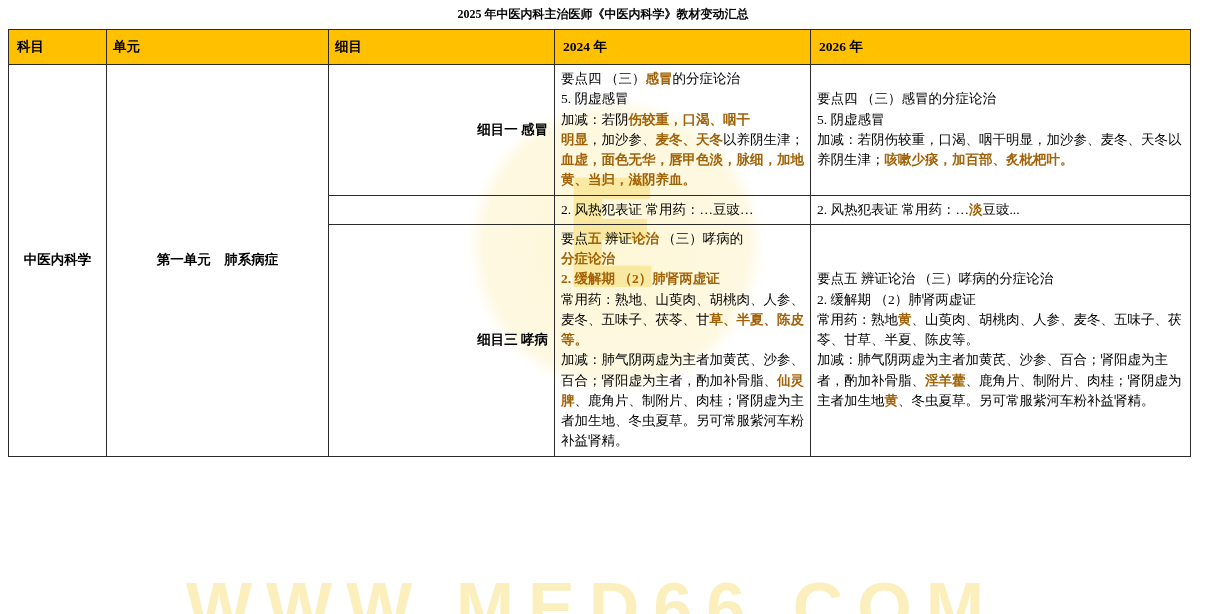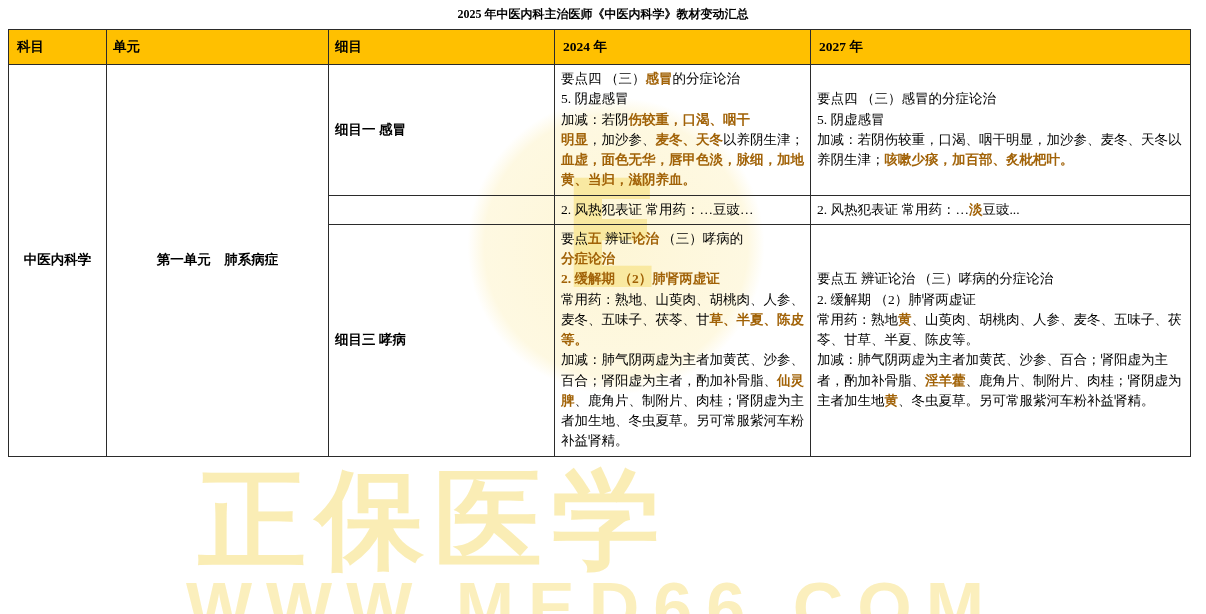--- a/index.html
+++ b/index.html
@@ -105,60 +105,59 @@
   .col-detail  { width: 226px; }
   .col-2024    { width: 256px; }
   .col-2025    { width: 380px; }
 
   td.subject, td.unit, td.detail {
     text-align: center;
     font-weight: bold;
     font-size: 14.5px;
   }
   td.detail {
-    text-align: left;
+    text-align: right;
     padding-left: 8px;
   }
   td.body {
     vertical-align: top;
     padding: 6px 8px;
     font-size: 13.5px;
     line-height: 1.62;
   }
   td.body.mid { vertical-align: middle; }
   .red { color: #a16207; font-weight: bold; }
   .cell-p { margin: 0; }
 </style>
 </head>
 <body>
 
 <div class="watermark">
   <div class="wm-circle"></div>
   <div class="wm-e">E</div>
-  <div class="wm-text">正保医学</div>
   <div class="wm-url">WWW.MED66.COM</div>
 </div>
 
 <div class="page-title">2025 年中医内科主治医师《中医内科学》教材变动汇总</div>
 
 <table class="main">
   <colgroup>
     <col class="col-subject">
     <col class="col-unit">
     <col class="col-detail">
     <col class="col-2024">
     <col class="col-2025">
   </colgroup>
   <thead>
     <tr>
       <th class="left-al">科目</th>
       <th>单元</th>
       <th>细目</th>
       <th class="left-al">2024 年</th>
-      <th class="left-al">2027 年</th>
+      <th class="left-al">2026 年</th>
     </tr>
   </thead>
   <tbody>
     <tr>
       <td class="subject" rowspan="3">中医内科学</td>
       <td class="unit" rowspan="3">第一单元　肺系病症</td>
       <td class="detail">细目一  感冒</td>
       <td class="body">
         <p class="cell-p">要点四 （三）<span class="red">感冒</span>的分症论治</p>
         <p class="cell-p">5. 阴虚感冒</p>

